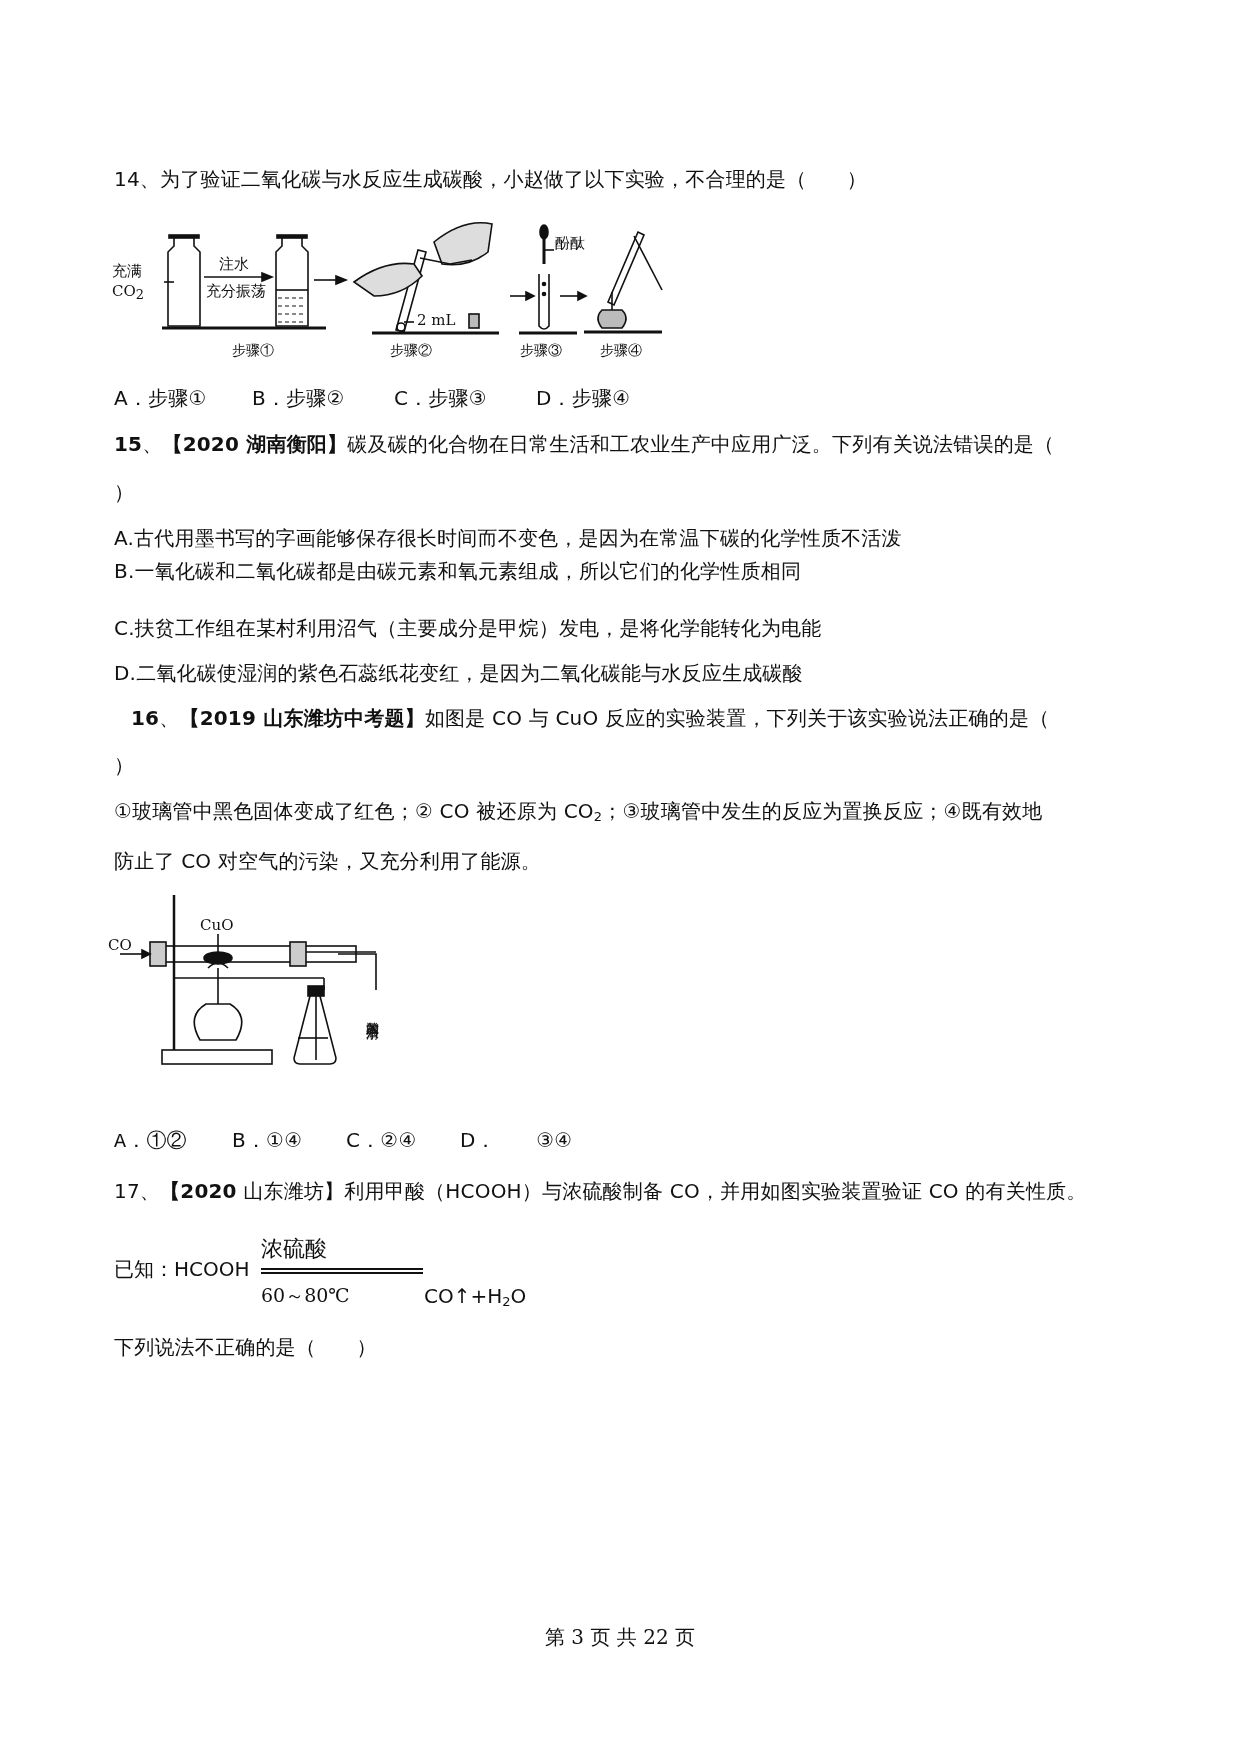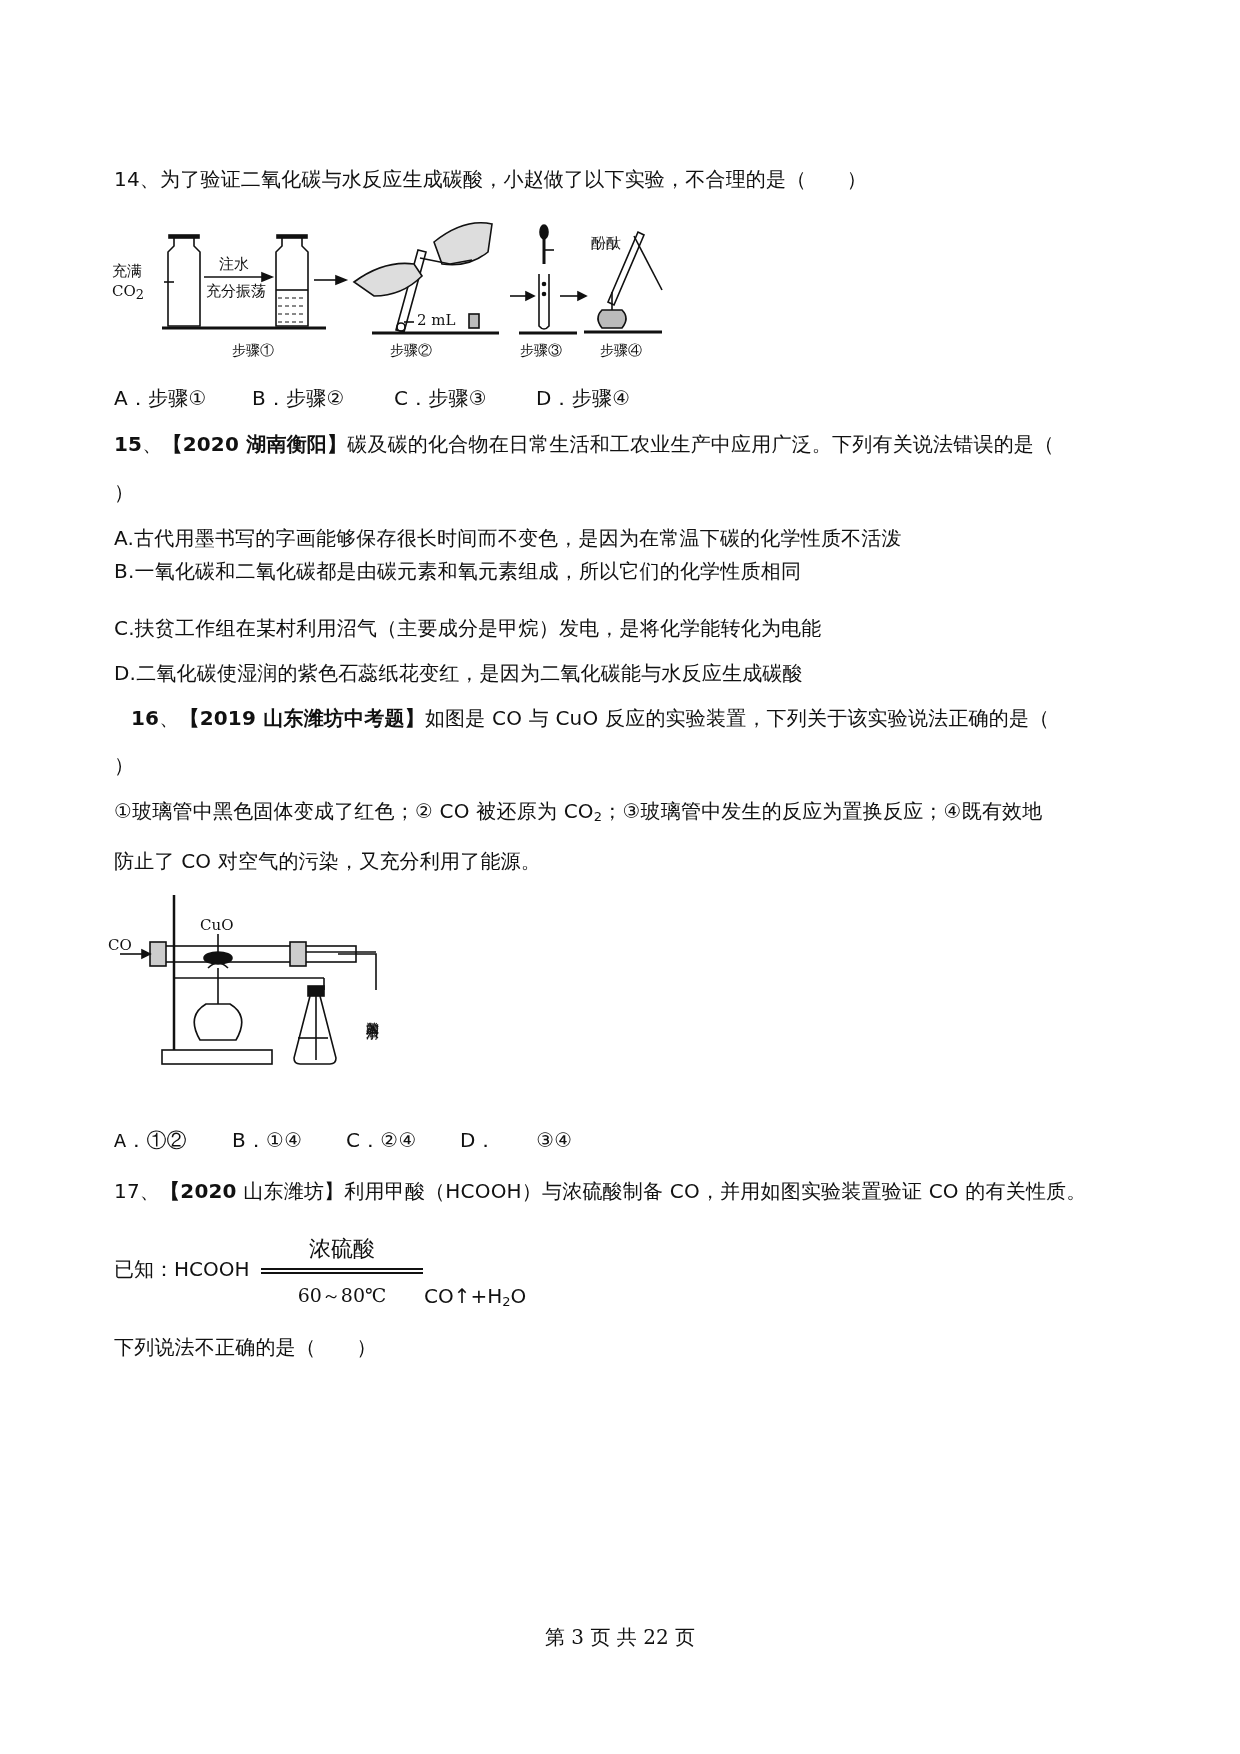--- a/index.html
+++ b/index.html
@@ -16,21 +16,21 @@
   sub { font-size: 13px; vertical-align: -3px; }
   .opt { display: inline-block; }
   .fig { position: absolute; }
   .cap { font-family: "DejaVu Serif", serif; font-size: 15px; position: absolute; color: #111; }
   .footer {
     position: absolute; top: 1624px; left: 0; width: 1240px; text-align: center;
     font-family: "DejaVu Serif", serif; font-size: 20px; color: #111;
   }
   .eq { position: absolute; left: 114px; top: 1238px; height: 70px; font-size: 20px; }
   .eq .lhs, .eq .rhs { position: absolute; top: 18px; white-space: nowrap; }
-  .eq .cond { position: absolute; left: 147px; width: 162px; text-align: center; }
+  .eq .cond { position: absolute; left: 147px; width: 162px; text-align: left; }
   .eq .top { top: -4px; font-family: "DejaVu Serif", serif; font-size: 22px; }
   .eq .bot { top: 45px; font-family: "DejaVu Serif", serif; font-size: 19px; }
   .eq .bar { position: absolute; left: 147px; width: 162px; height: 6px; top: 30px;
     border-top: 2px solid #111; border-bottom: 2px solid #111; box-sizing: border-box; }
 </style>
 </head>
 <body>
 
 <div class="line" style="top:165px;">
   <span>14、</span><span>为了验证二氧化碳与水反应生成碳酸，小赵做了以下实验，不合理的是（　　）</span>
@@ -95,21 +95,21 @@
       <line x1="498" y1="88" x2="498" y2="70"></line>
       <path d="M494 80 l30 -70 l6 3 l-30 70 z"></path>
       <line x1="520" y1="14" x2="548" y2="68"></line>
     </g>
   </svg>
   <span class="cap" style="left:-2px; top:40px;">充满</span>
   <span class="cap" style="left:-2px; top:60px;"><span>CO</span><sub>2</sub></span>
   <span class="cap" style="left:105px; top:33px;">注水</span>
   <span class="cap" style="left:92px; top:60px;">充分振荡</span>
   <span class="cap" style="left:303px; top:89px;">2 mL</span>
-  <span class="cap" style="left:441px; top:12px;margin-left:36px;">酚酞</span>
+  <span class="cap" style="left:441px; top:12px;">酚酞</span>
   <span class="cap" style="left:118px; top:120px; font-size:14px;">步骤①</span>
   <span class="cap" style="left:276px; top:120px; font-size:14px;">步骤②</span>
   <span class="cap" style="left:406px; top:120px; font-size:14px;">步骤③</span>
   <span class="cap" style="left:486px; top:120px; font-size:14px;">步骤④</span>
 </div>
 
 <div class="line" style="top:384px;">
   <span class="opt" style="width:138px;"><span>A</span><span>．步骤①</span></span><span class="opt" style="width:142px;"><span>B</span><span>．步骤②</span></span><span class="opt" style="width:142px;"><span>C</span><span>．步骤③</span></span><span class="opt"><span>D</span><span>．步骤④</span></span>
 </div>
 

